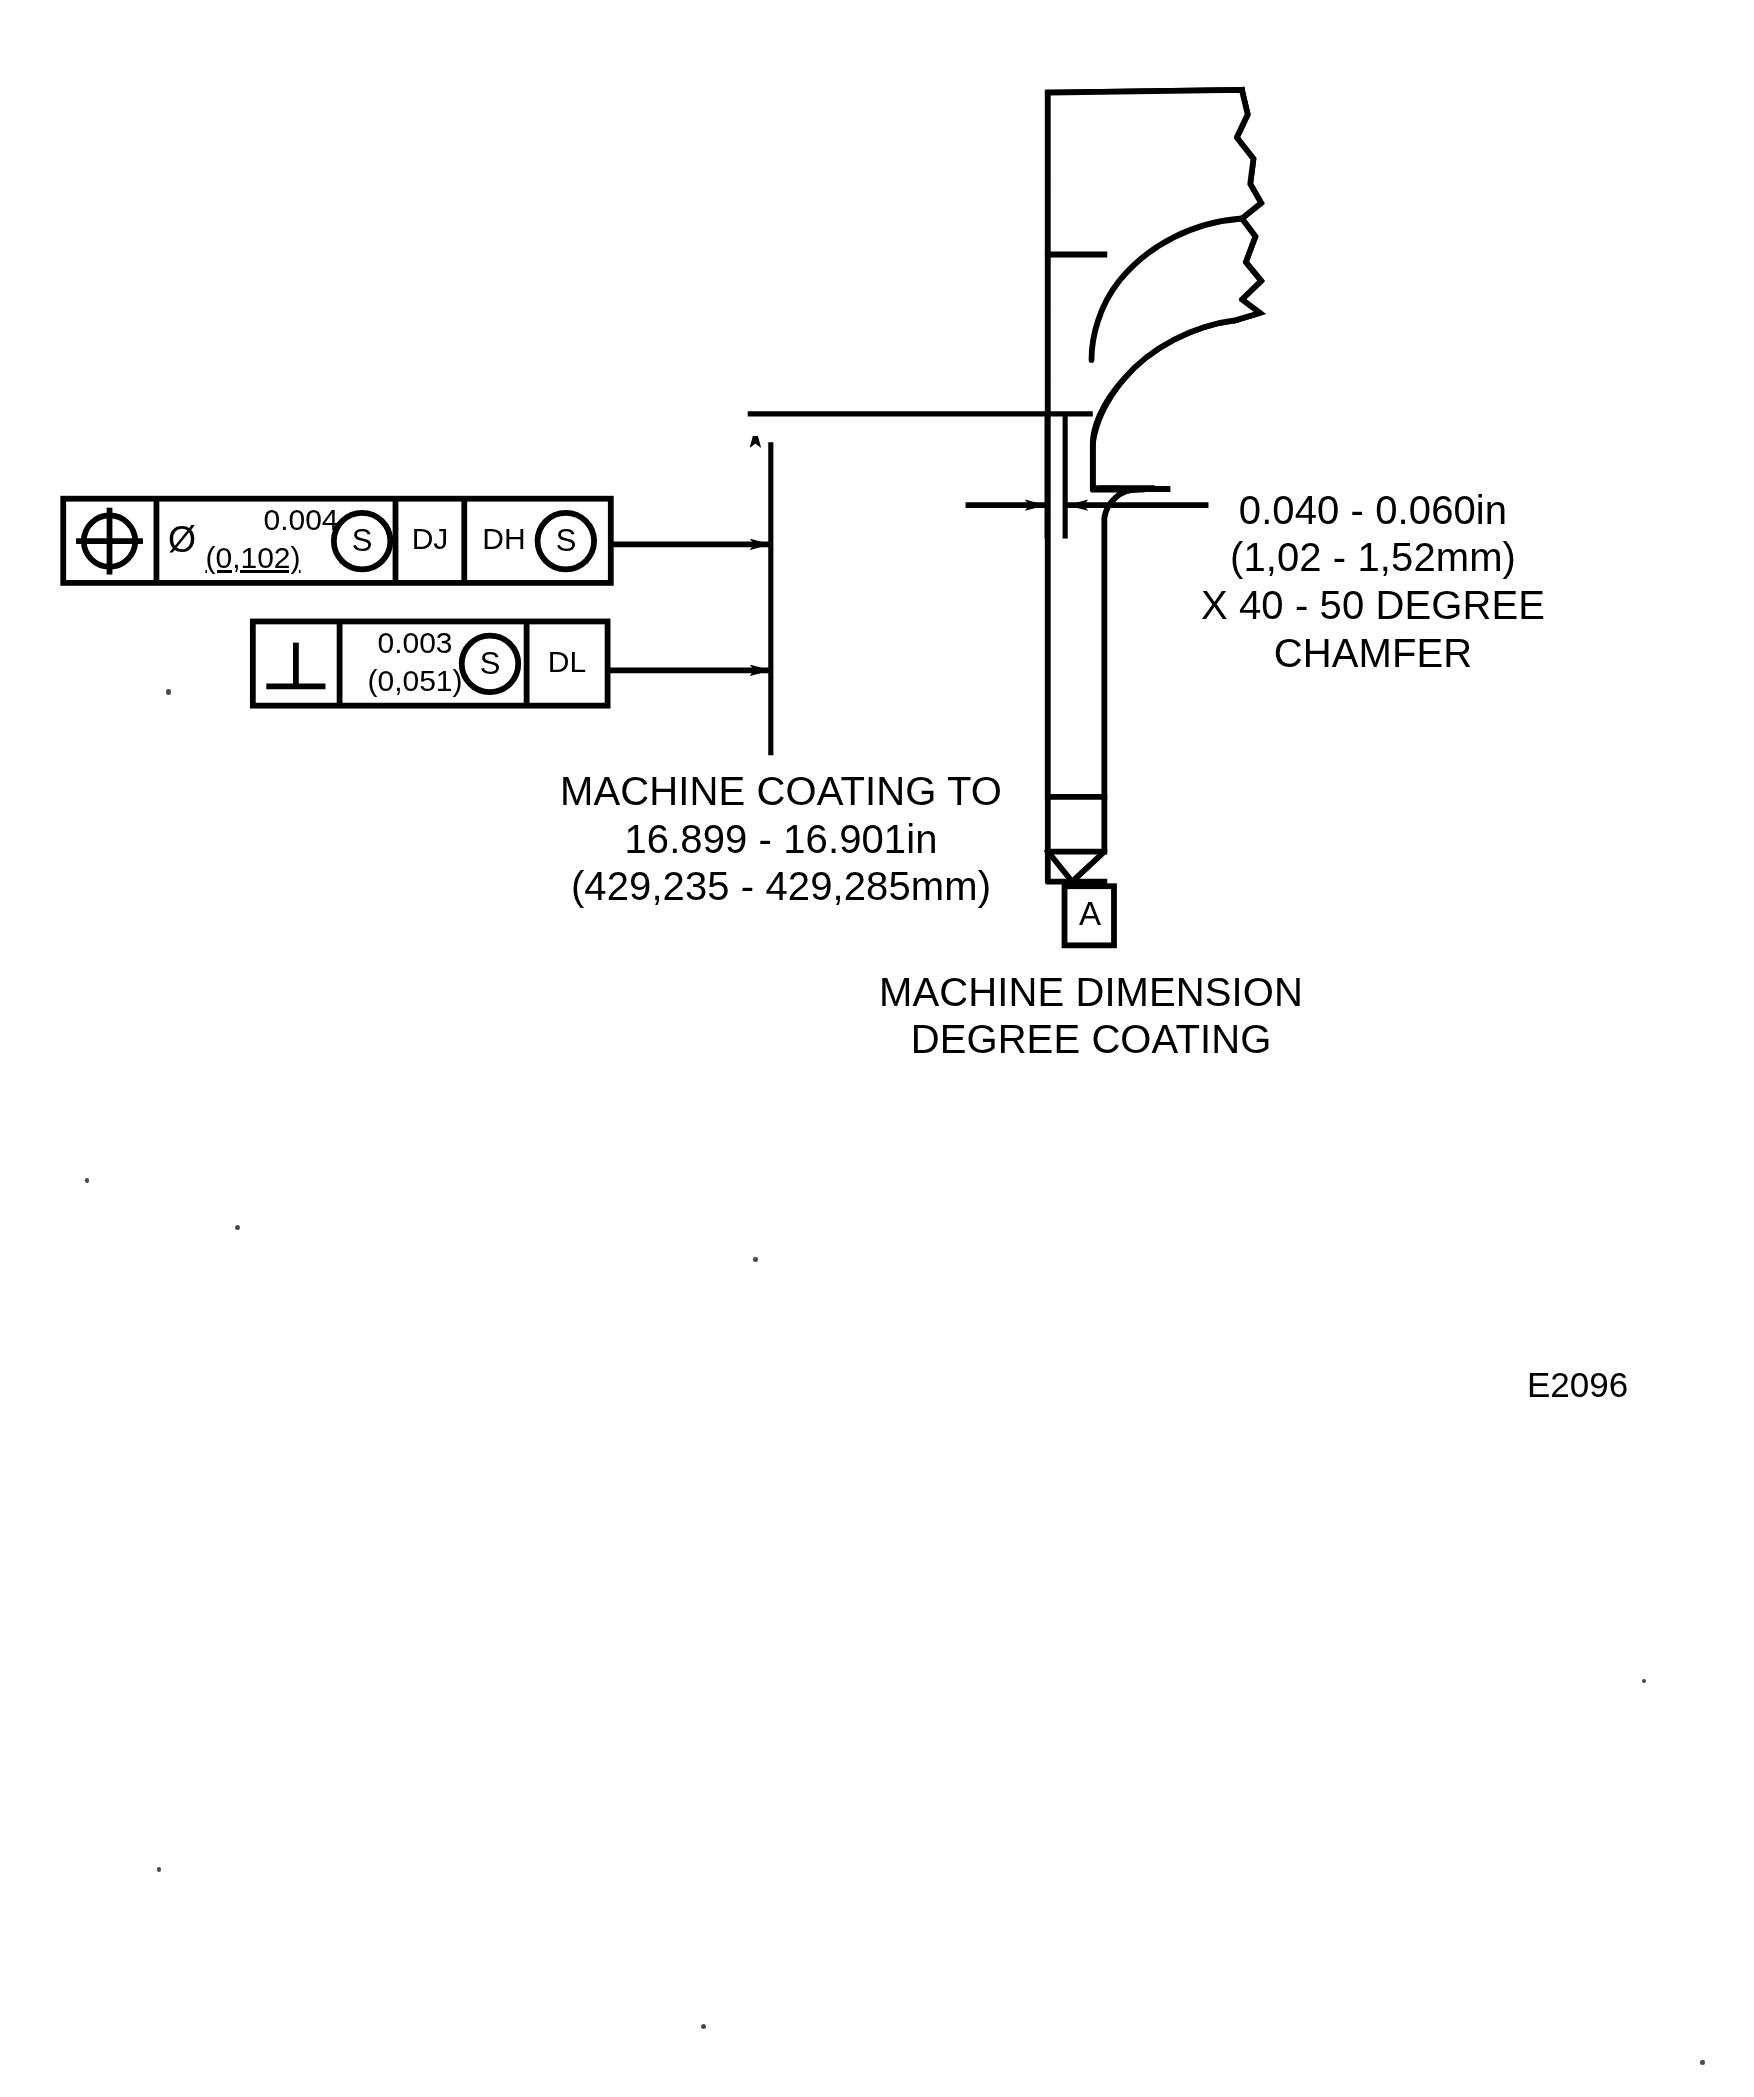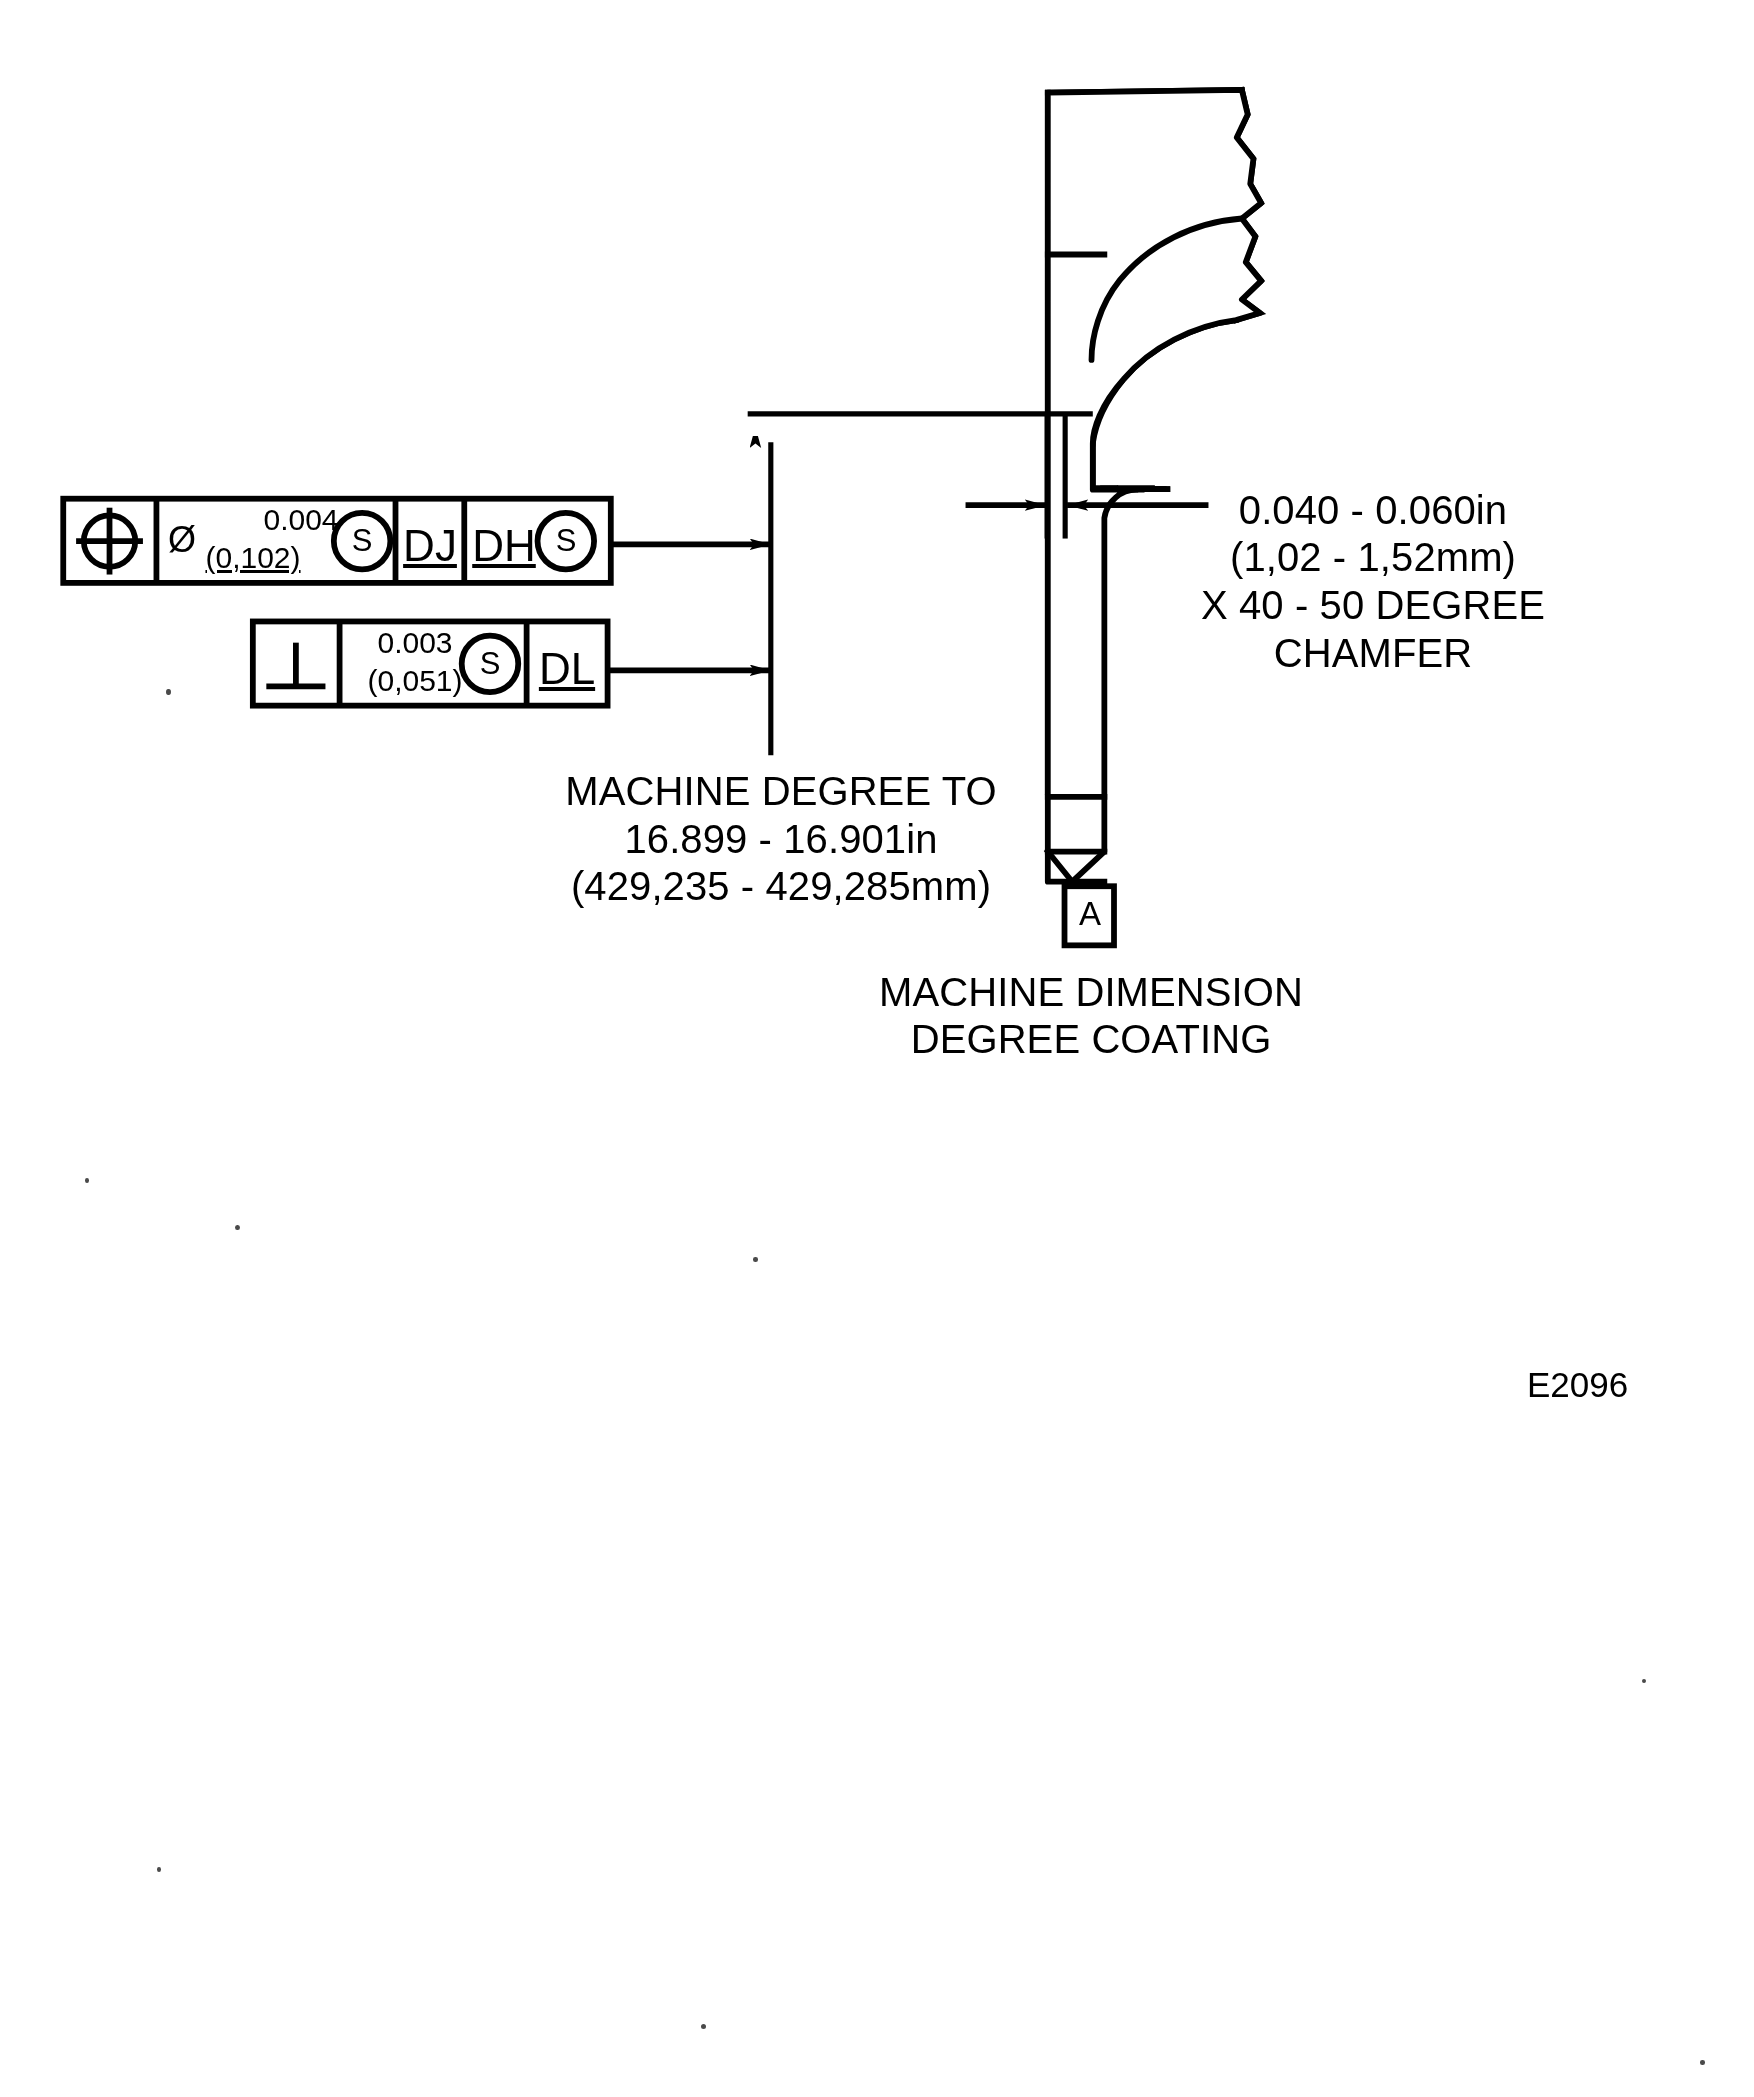--- a/index.html
+++ b/index.html
@@ -31,21 +31,21 @@
     white-space: pre;
     line-height: 1.0;
     font-family: "Liberation Sans", sans-serif;
     color: #000000;
   }
   .ctr { text-align: center; transform: translateX(-50%); }
   .lft { text-align: left; }
 
   
   .fcf-val       { font-size: 30px; }
-  .fcf-datum     { font-size: 44px; text-decoration: underline; }
+  .fcf-datum     { font-size: 30px; }
   .mod-s         { font-size: 31px; }
   .dia-sym       { font-size: 36px; }
 
   
   .note-line     { font-size: 40px; letter-spacing: 0.1px; }
   .figid         { font-size: 35px; }
   .datumA        { font-size: 33px; }
 
   
   .speck {
@@ -246,21 +246,21 @@
 
   <div class="txt mod-s ctr" style="left:490px; top:648px;">S</div>
 
   <div class="txt fcf-datum ctr" style="left:567px; top:647px;">DL</div>
 
   <div class="txt note-line ctr" style="left:1373px; top:490px;">0.040 - 0.060in</div>
   <div class="txt note-line ctr" style="left:1373px; top:537px;">(1,02 - 1,52mm)</div>
   <div class="txt note-line ctr" style="left:1373px; top:585px;">X 40 - 50 DEGREE</div>
   <div class="txt note-line ctr" style="left:1373px; top:633px;">CHAMFER</div>
 
-  <div class="txt note-line ctr" style="left:781px; top:771px;">MACHINE DEGREE TO</div>
+  <div class="txt note-line ctr" style="left:781px; top:771px;">MACHINE COATING TO</div>
   <div class="txt note-line ctr" style="left:781px; top:819px;">16.899 - 16.901in</div>
   <div class="txt note-line ctr" style="left:781px; top:866px;">(429,235 - 429,285mm)</div>
 
   <div class="txt datumA ctr" style="left:1090px; top:897px;">A</div>
 
   <div class="txt note-line ctr" style="left:1091px; top:972px;">MACHINE DIMENSION</div>
   <div class="txt note-line ctr" style="left:1091px; top:1019px;">DEGREE COATING</div>
 
   <div class="txt figid lft" style="left:1527px; top:1367px;">E2096</div>
 

